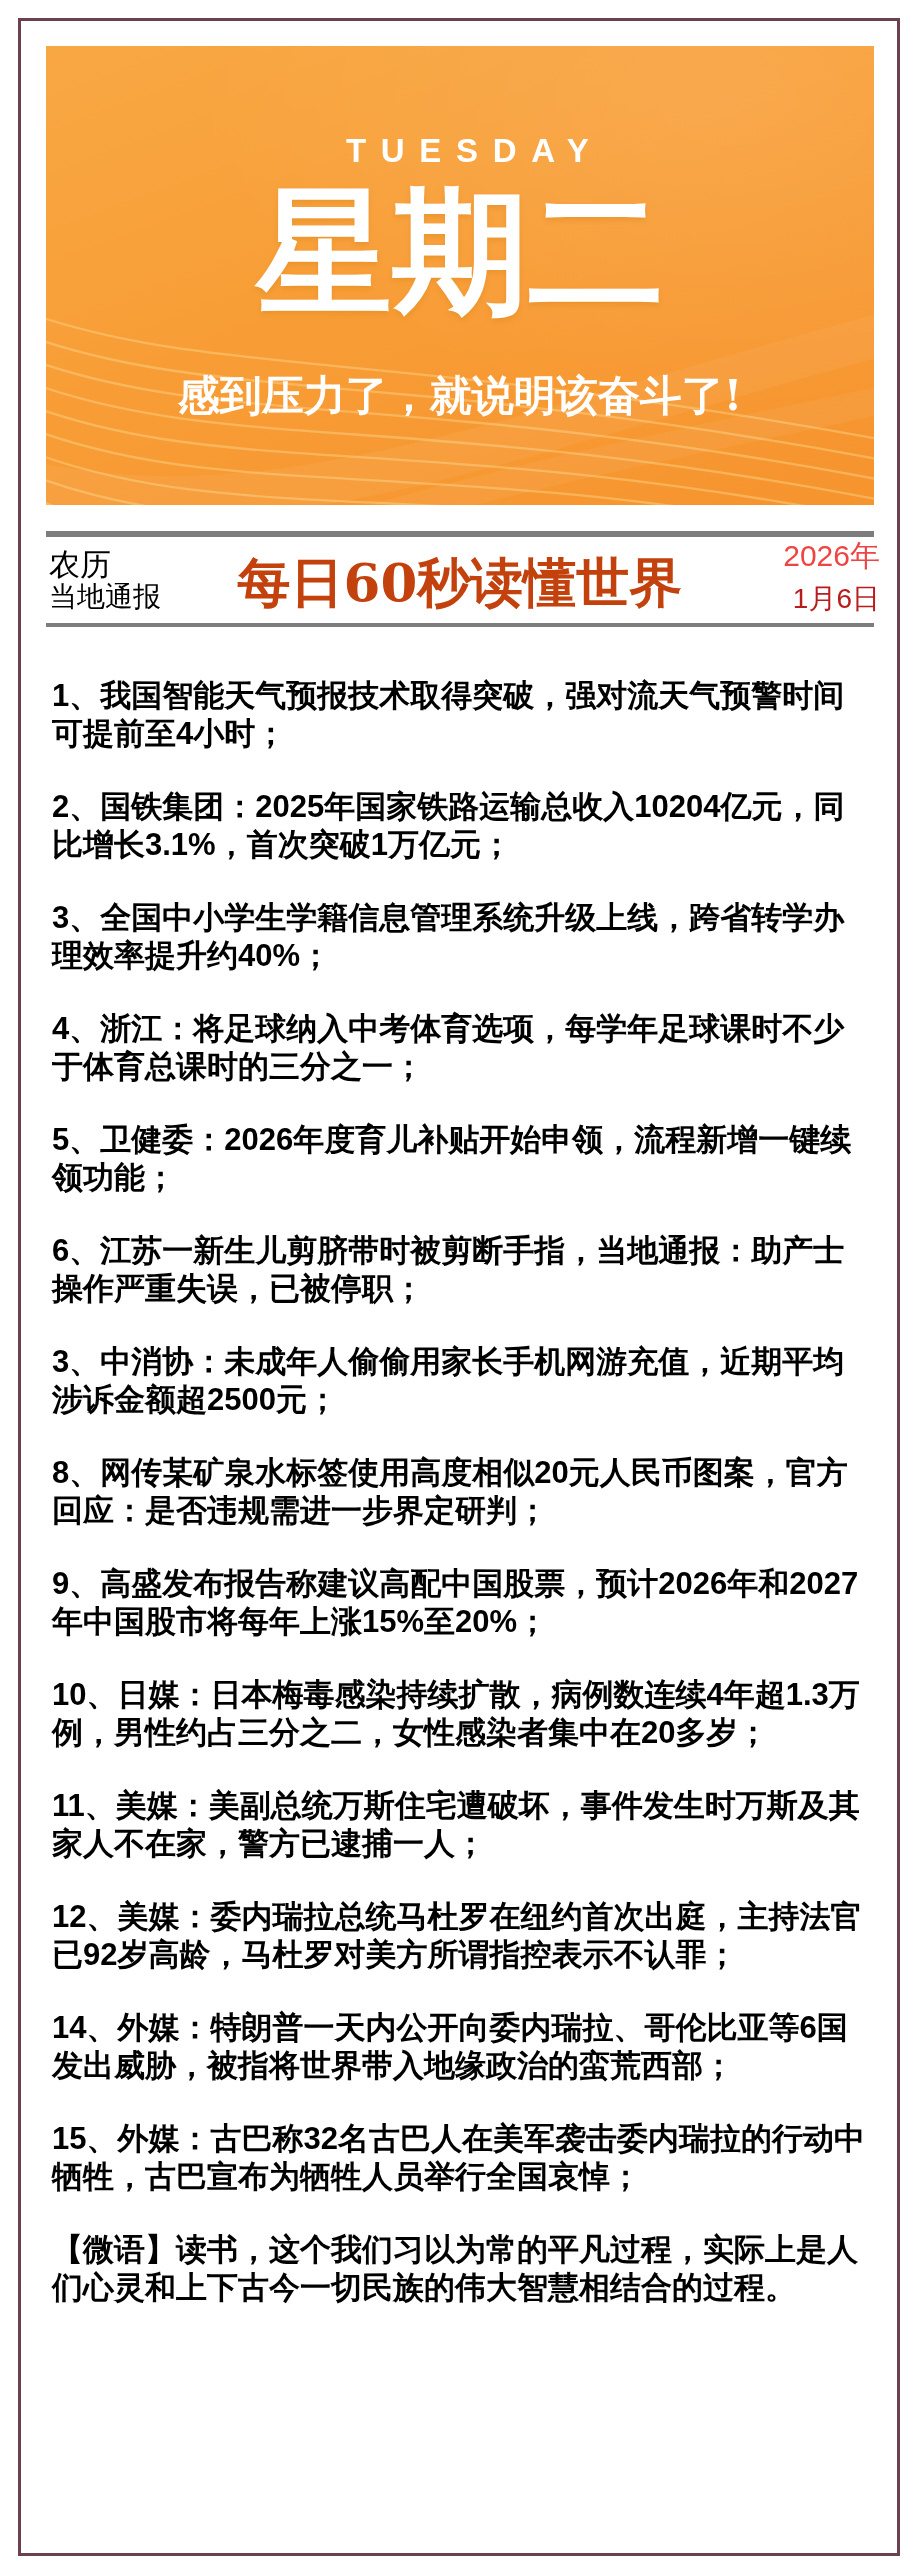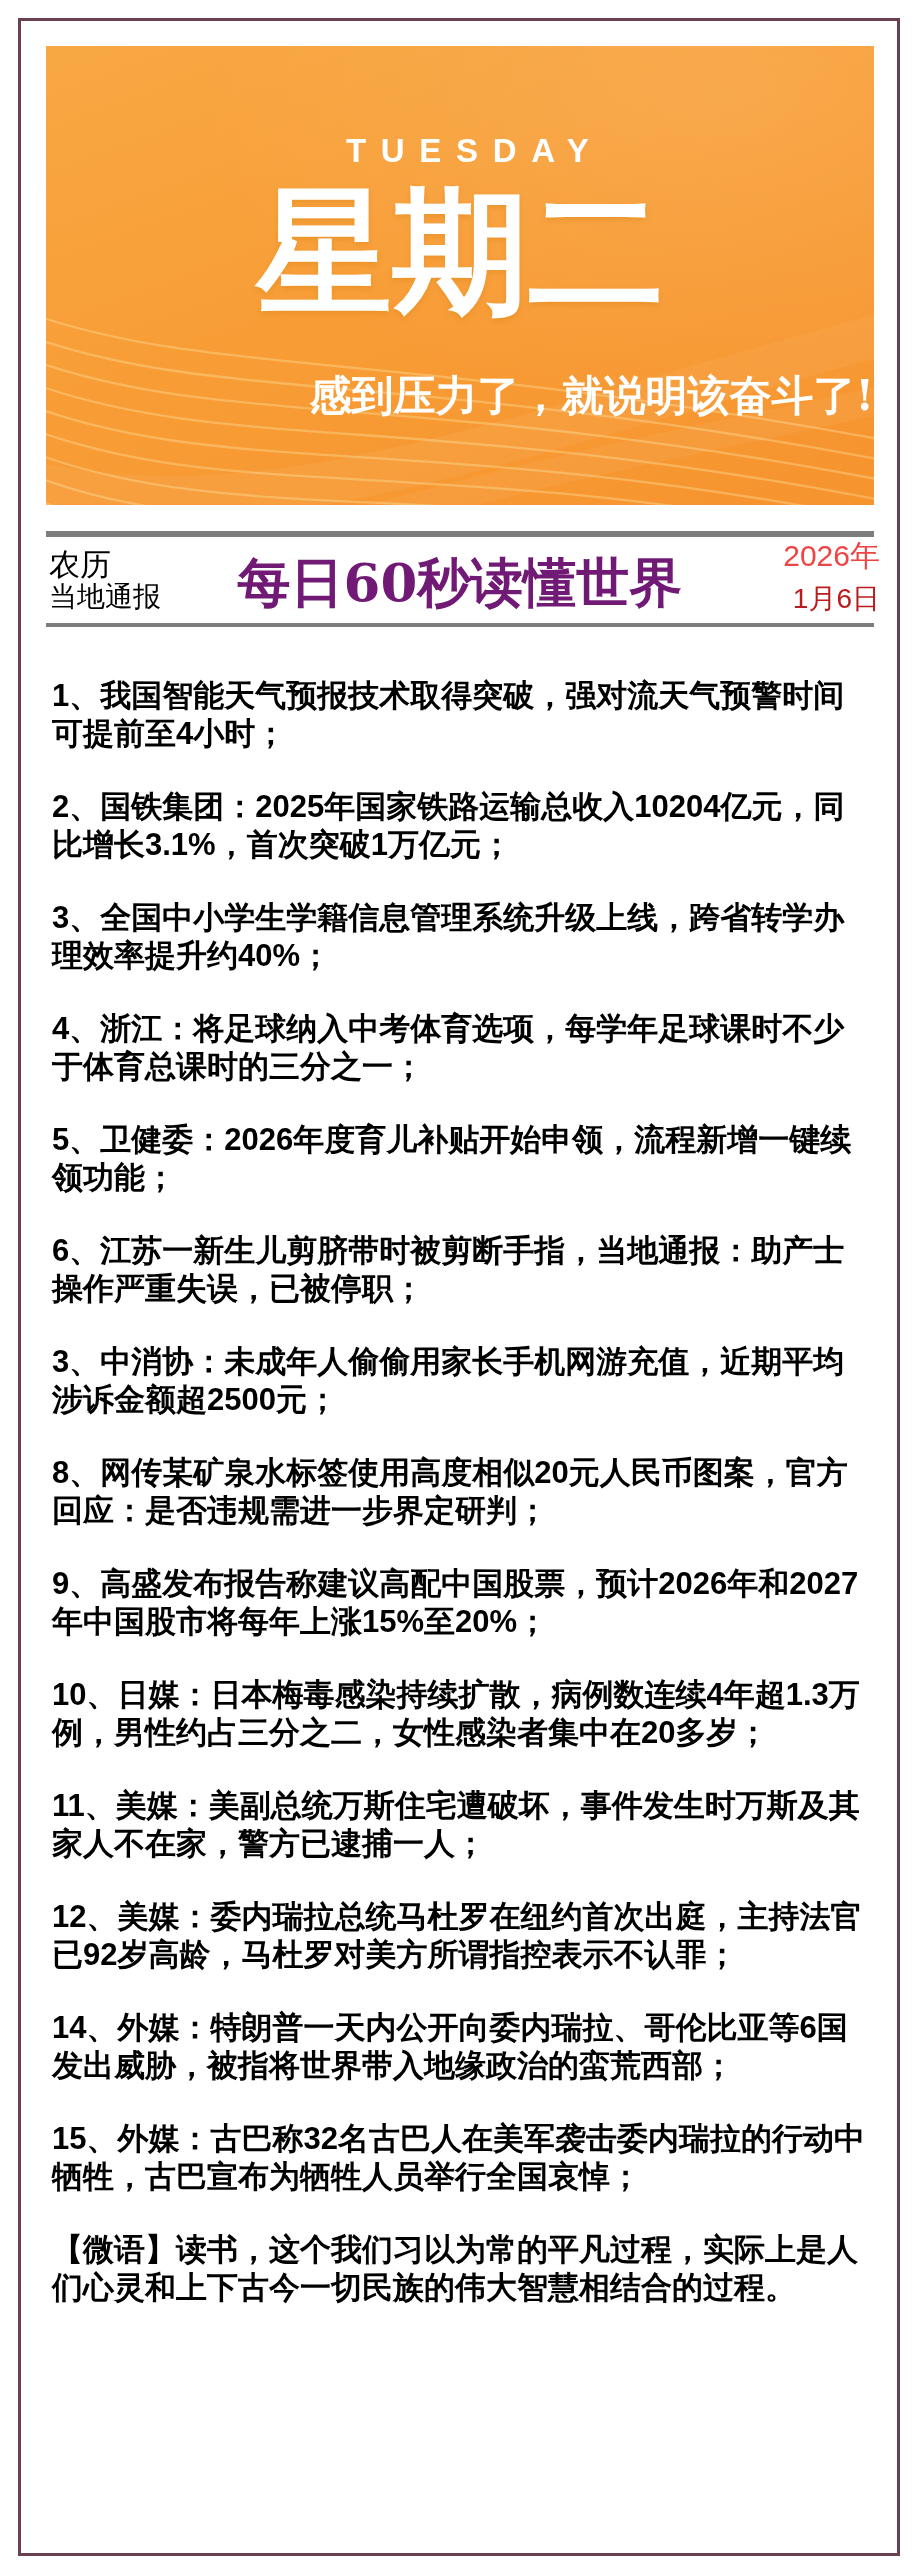--- a/index.html
+++ b/index.html
@@ -34,32 +34,31 @@
     font-family:"Liberation Sans",sans-serif;
   }
   .weekday-zh{
     top:136px;font-size:136px;line-height:138px;font-weight:700;
     font-family:"DejaVu Serif",serif;
     text-shadow:0 2.8px 5.5px rgba(200,120,0,0.25);
   }
   .slogan{
     top:328px;font-size:42px;line-height:44px;font-weight:700;
     font-family:"DejaVu Serif",serif;
-    text-align:right;
   }
 
   
   .rule{position:absolute;left:46px;width:828px;background:#7d7d7d;}
   .rule-thick{top:531px;height:6.4px;}
   .rule-thin{top:623px;height:3.7px;}
   .lunar-label{position:absolute;left:49px;top:547px;font-size:31px;line-height:35px;color:#000;}
   .lunar-date{position:absolute;left:49px;top:581px;font-size:28px;line-height:31px;color:#000;}
   .daily-title{
     position:absolute;left:46px;top:554px;width:828px;text-align:center;
-    font-size:53px;line-height:57px;font-weight:900;color:#701a75;
+    font-size:53px;line-height:57px;font-weight:900;color:#c2410c;
     font-family:"DejaVu Serif",serif;
   }
   .year-label{position:absolute;right:52px;top:539px;font-size:30px;line-height:34px;color:#ef4444;text-align:right;}
   .date-label{position:absolute;right:52px;top:583px;font-size:28px;line-height:31px;color:#b91c1c;text-align:right;}
 
   
   .news{
     position:absolute;left:52px;top:677px;width:823px;
     font-size:31px;line-height:38px;font-weight:700;color:#000;
     font-family:"Liberation Sans",sans-serif;

